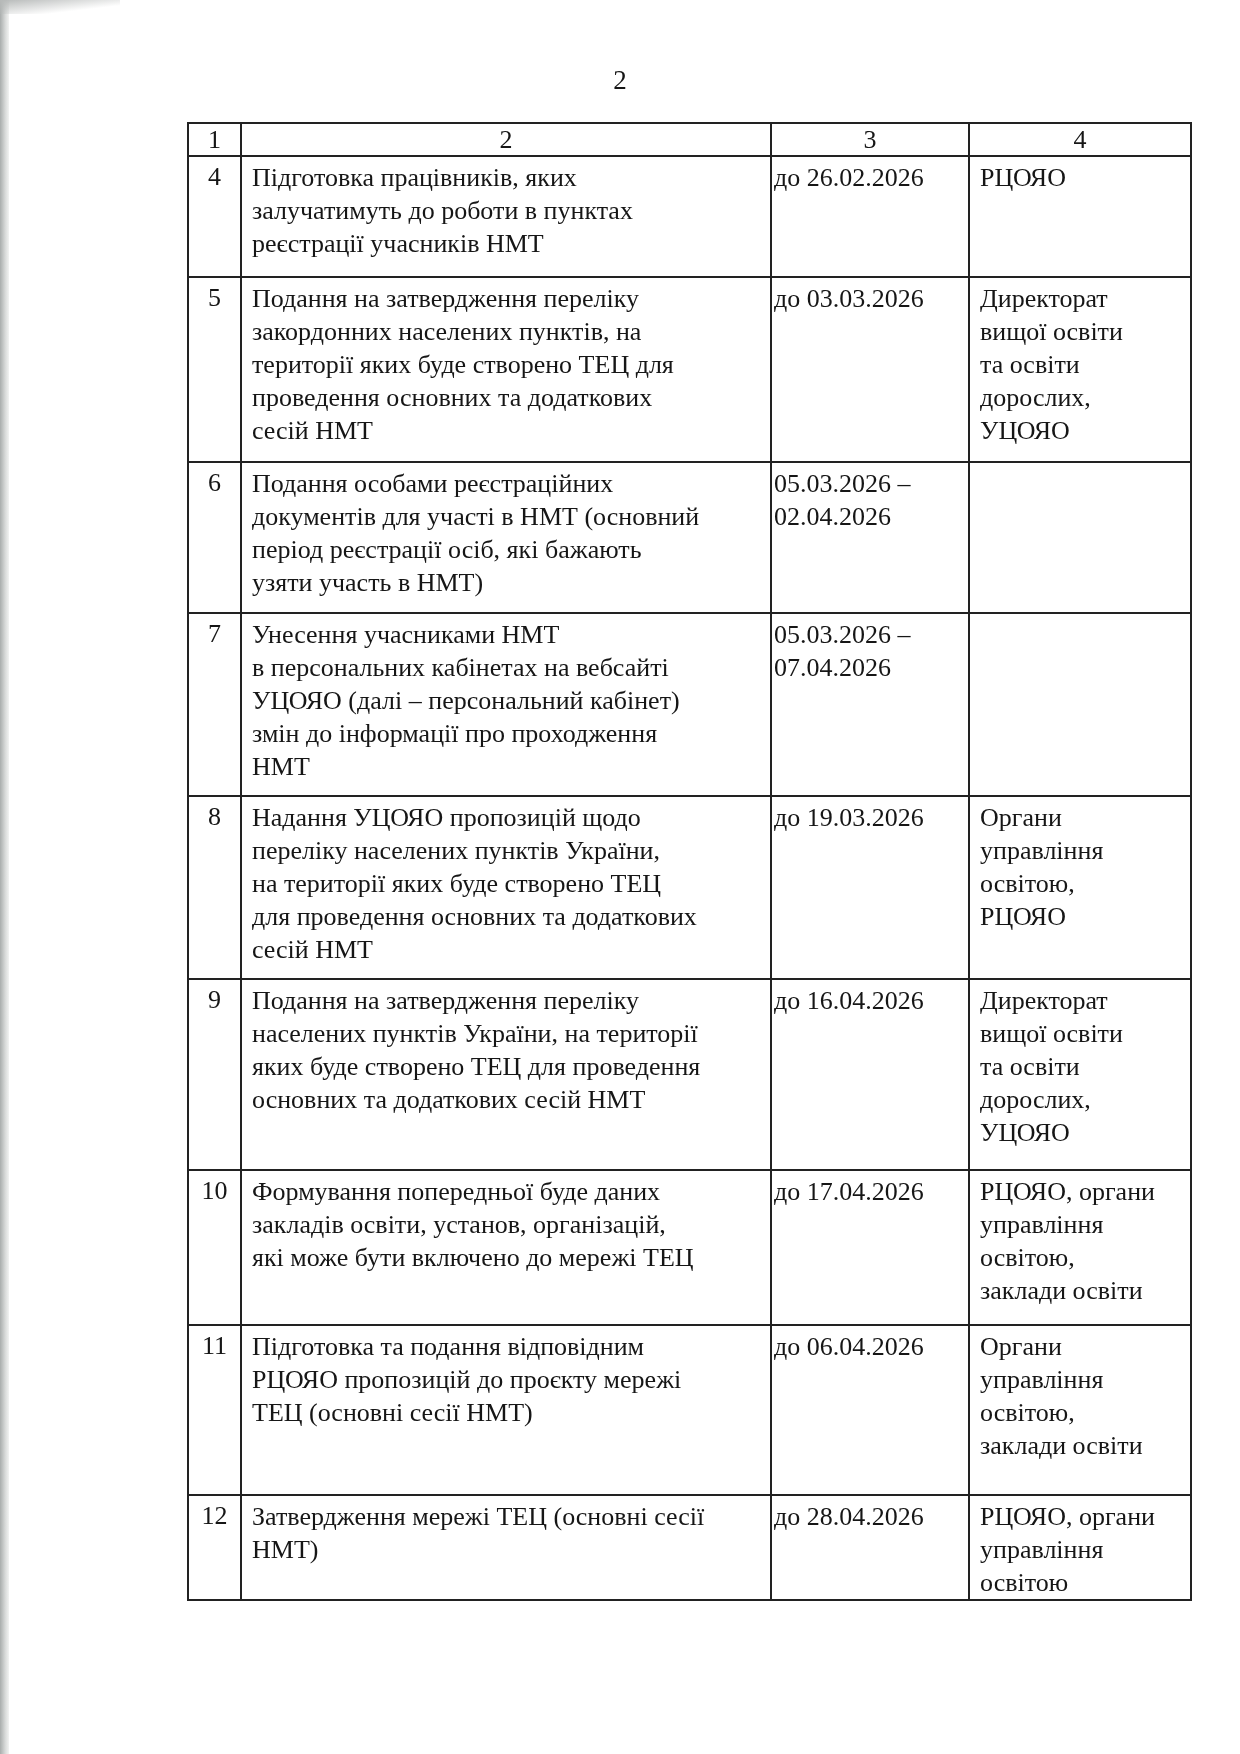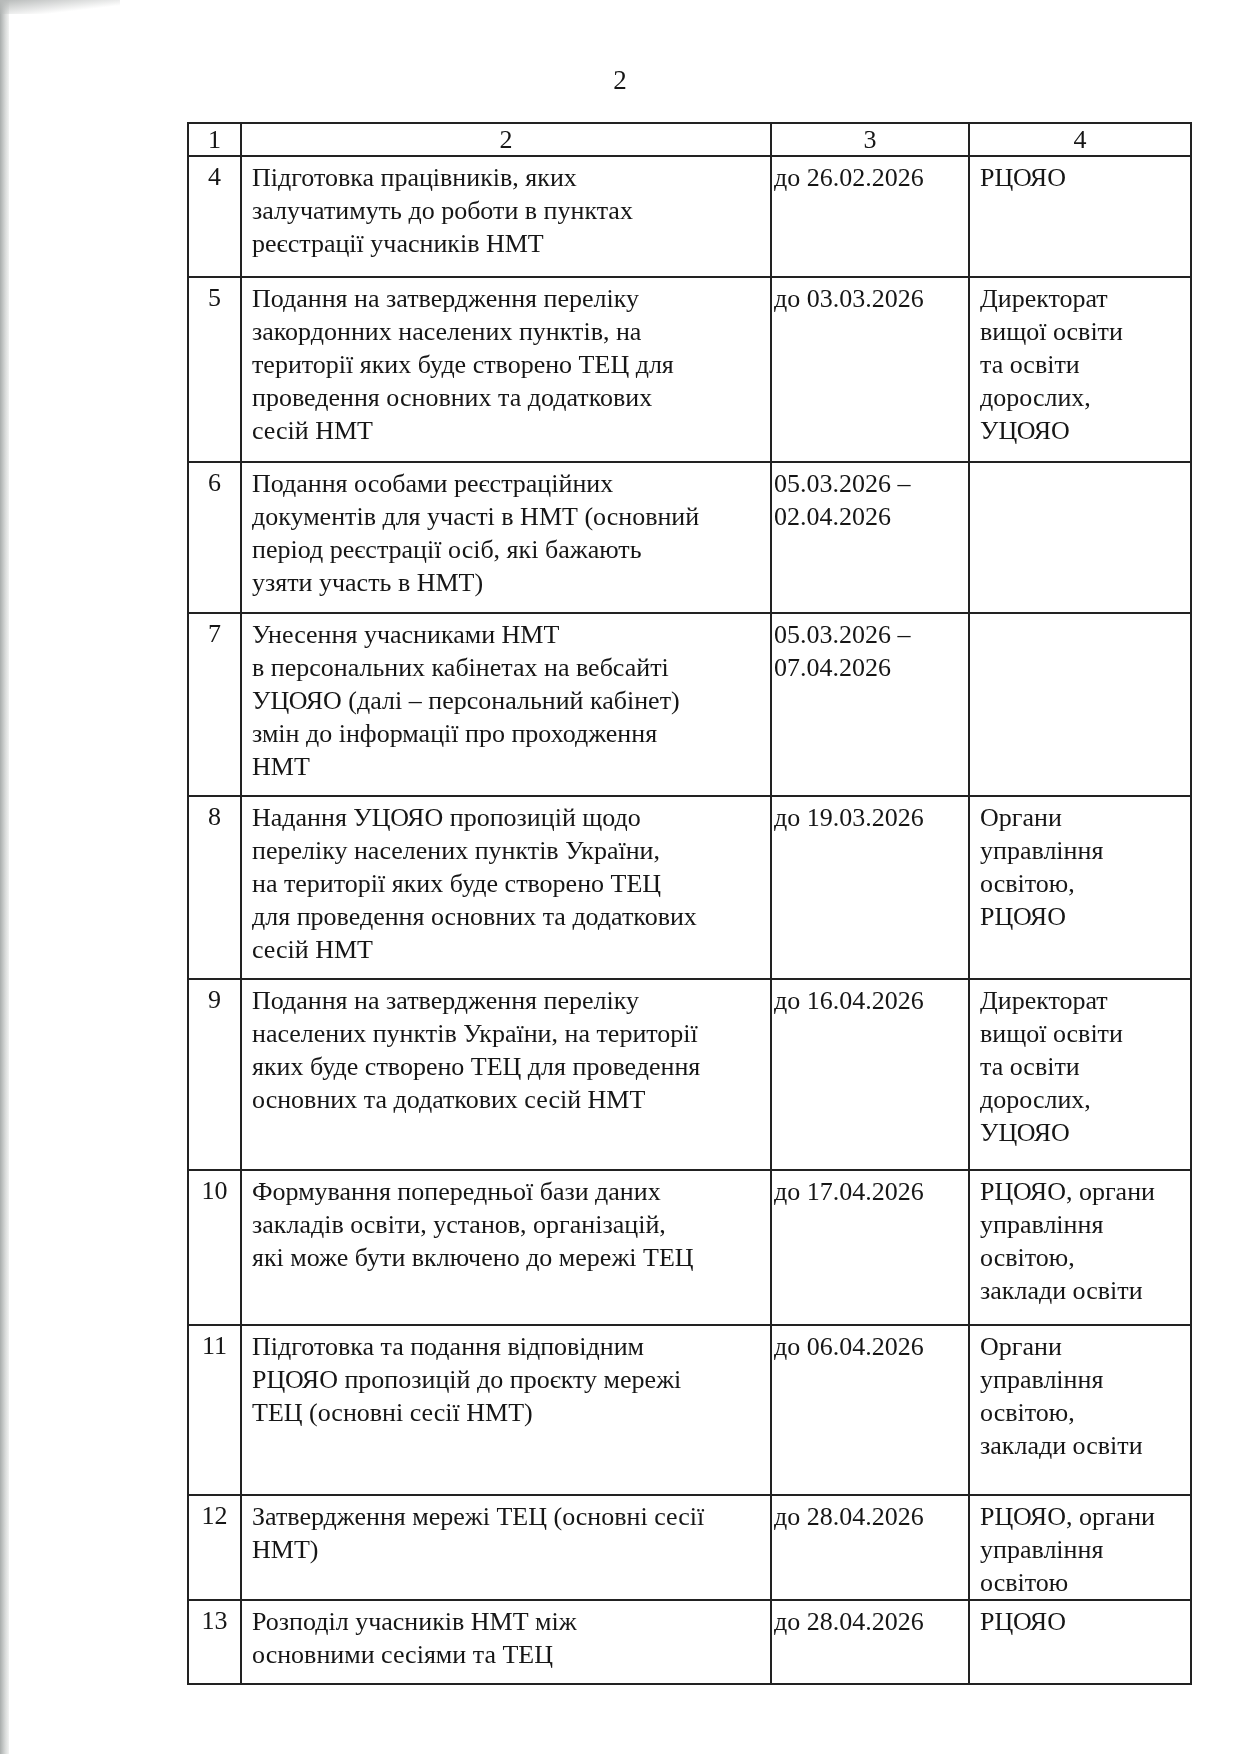--- a/index.html
+++ b/index.html
@@ -180,21 +180,21 @@
 основних та додаткових сесій НМТ</td>
           <td class="cell-deadline">до 16.04.2026</td>
           <td class="cell-responsible">Директорат
 вищої освіти
 та освіти
 дорослих,
 УЦОЯО</td>
         </tr>
         <tr>
           <td class="cell-num">10</td>
-          <td class="cell-task">Формування попередньої бази даних
+          <td class="cell-task">Формування попередньої буде даних
 закладів освіти, установ, організацій,
 які може бути включено до мережі ТЕЦ</td>
           <td class="cell-deadline">до 17.04.2026</td>
           <td class="cell-responsible">РЦОЯО, органи
 управління
 освітою,
 заклади освіти</td>
         </tr>
         <tr>
           <td class="cell-num">11</td>
@@ -209,22 +209,15 @@
         </tr>
         <tr>
           <td class="cell-num">12</td>
           <td class="cell-task">Затвердження мережі ТЕЦ (основні сесії
 НМТ)</td>
           <td class="cell-deadline">до 28.04.2026</td>
           <td class="cell-responsible">РЦОЯО, органи
 управління
 освітою</td>
         </tr>
-        <tr>
-          <td class="cell-num">13</td>
-          <td class="cell-task">Розподіл учасників НМТ між
-основними сесіями та ТЕЦ</td>
-          <td class="cell-deadline">до 28.04.2026</td>
-          <td class="cell-responsible">РЦОЯО</td>
-        </tr>
       </tbody>
   </table>
 </div>
 
 </body></html>

